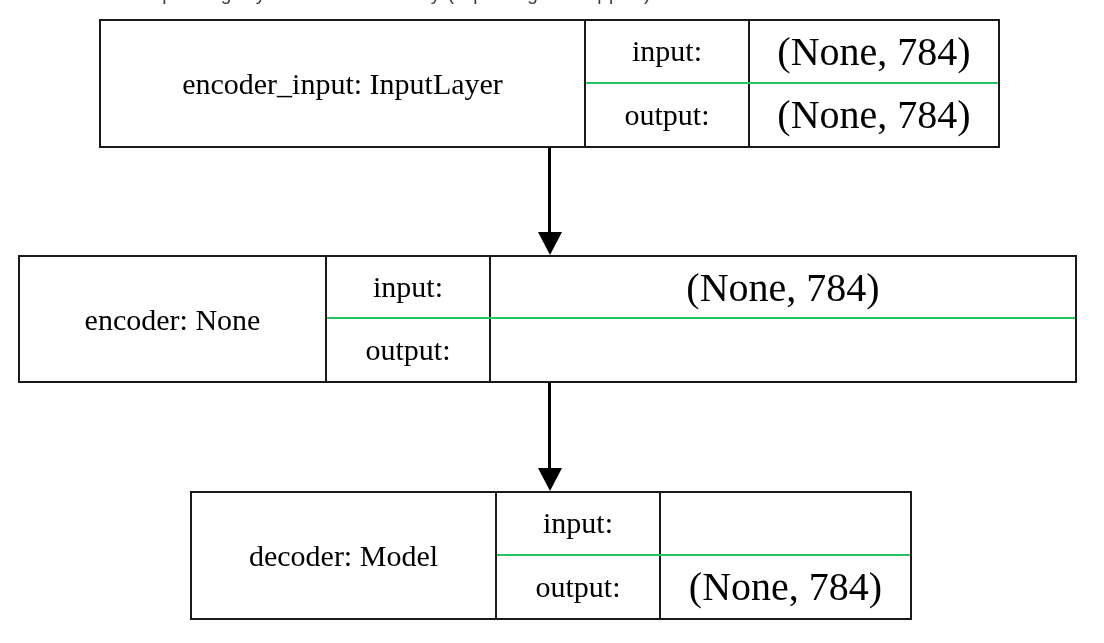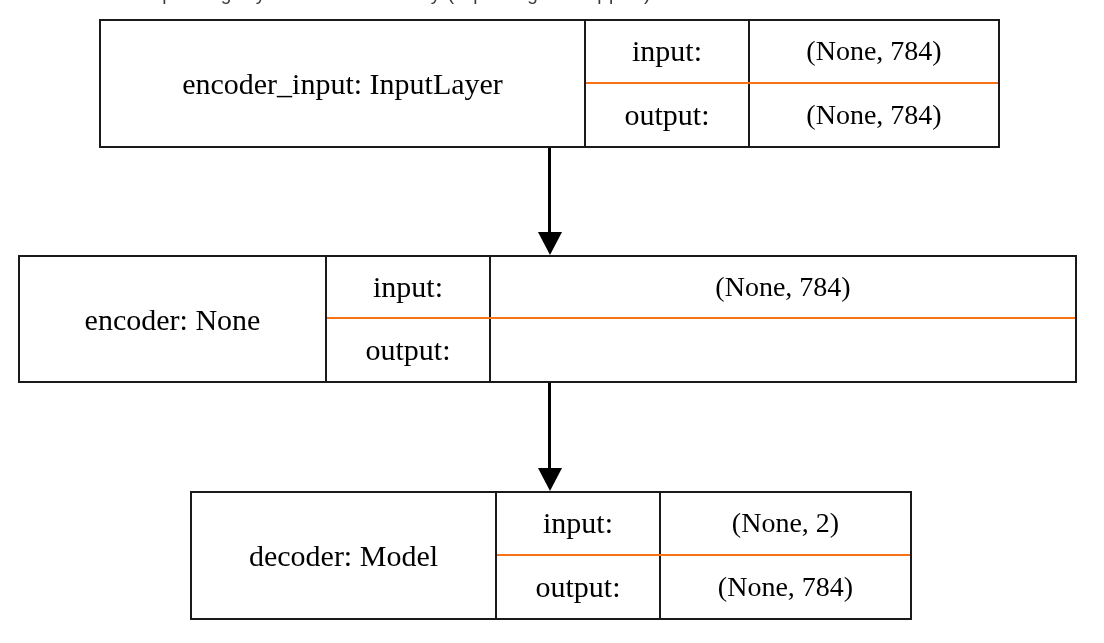--- a/index.html
+++ b/index.html
@@ -71,40 +71,40 @@
     flex: 1 1 auto;
   }
 
   .io-row {
     box-sizing: border-box;
     display: flex;
     flex: 1 1 50%;
     min-height: 0;
   }
   .io-row.row-top {
-    border-bottom: 2px solid #f97316;
+    border-bottom: 2px solid #22c55e;
   }
 
   .io-key {
     box-sizing: border-box;
     display: flex;
     align-items: center;
     justify-content: center;
     font-size: 30px;
     white-space: nowrap;
     border-right: 2px solid #1a1a1a;
     flex: 0 0 auto;
   }
 
   .io-val {
     box-sizing: border-box;
     display: flex;
     align-items: center;
     justify-content: center;
-    font-size: 28px;
+    font-size: 40px;
     white-space: nowrap;
     flex: 1 1 auto;
     padding: 0 22px;
     text-align: right;
   }
 
   
   .arrow {
     position: absolute;
     pointer-events: none;
@@ -168,21 +168,20 @@
   <div class="arrow" style="left:548px; top:383px; width:3px; height:108px;">
     <div class="arrow-shaft" style="height:87px;"></div>
     <div class="arrow-head" style="top:85px;"></div>
   </div>
 
   <div class="node" id="node-decoder" style="left:190px; top:491px; width:722px; height:129px;">
     <div class="node-name" style="flex:0 0 303px;">decoder: Model</div>
     <div class="node-io">
       <div class="io-row row-top">
         <div class="io-key" style="flex:0 0 164px;">input:</div>
-        <div class="io-val">(None, 2)</div>
       </div>
       <div class="io-row">
         <div class="io-key" style="flex:0 0 164px;">output:</div>
         <div class="io-val">(None, 784)</div>
       </div>
     </div>
   </div>
 
 </div>
 

